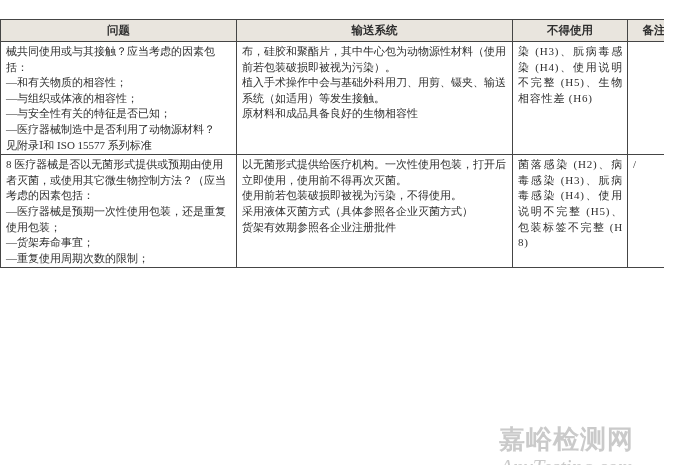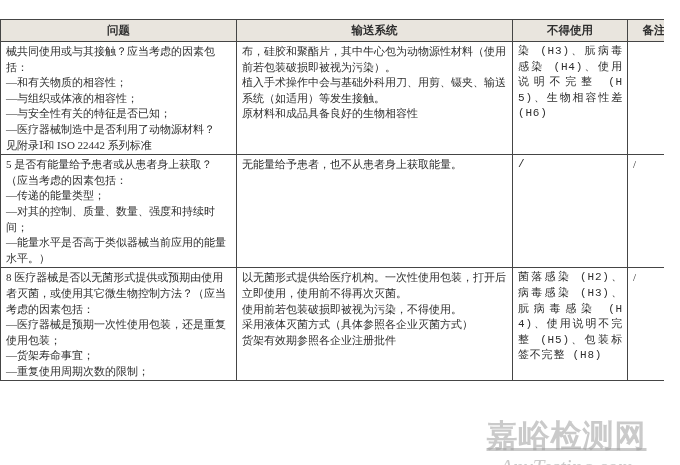--- a/index.html
+++ b/index.html
@@ -38,38 +38,36 @@
   tr.row-0     { height:95px; }
   tr.row-1     { height:87px; }
   tr.row-2     { height:83px; }
   tr.row-3     { height:70px; }
   tr.row-4     { height:108px; }
   td.cell-question, td.cell-determination { white-space:pre-line; }
   td.cell-hazards {
     white-space:pre-line;
     text-align:justify;
     letter-spacing:0.8px;
-    font-family:Liberation Mono, monospace;
   }
   .watermark {
     position:absolute;
     right:0px;
     bottom:4px;
     width:195px;
     text-align:center;
     pointer-events:none;
     z-index:5;
   }
   .watermark .wm-cn {
     display:block;
-    font-size:31px;
+    font-size:26px;
     font-weight:bold;
     letter-spacing:1px;
     color:rgba(158,158,158,0.55);
-    text-decoration:underline;
   }
   .watermark .wm-en {
     display:block;
     font-size:21px;
     font-style:italic;
     color:rgba(158,158,158,0.55);
     margin-top:-2px;
   }
 </style>
 </head>
@@ -90,37 +88,28 @@
       <th>不得使用</th>
       <th>备注</th>
     </tr>
 
     <tr class="row-0">
       <td class="cell-question">械共同使用或与其接触？应当考虑的因素包括：
 —和有关物质的相容性；
 —与组织或体液的相容性；
 —与安全性有关的特征是否已知；
 —医疗器械制造中是否利用了动物源材料？
-见附录Ⅰ和 ISO 22442 系列标准</td>
+见附录Ⅰ和 ISO 15577 系列标准</td>
       <td class="cell-determination">布，硅胶和聚酯片，其中牛心包为动物源性材料（使用前若包装破损即被视为污染）。
 植入手术操作中会与基础外科用刀、用剪、镊夹、输送系统（如适用）等发生接触。
 原材料和成品具备良好的生物相容性</td>
       <td class="cell-hazards">染 (H3)、朊病毒感染 (H4)、使用说明不完整 (H5)、生物相容性差 (H6)</td>
       <td class="cell-remark"></td>
     </tr>
 
-    <tr class="row-1">
-      <td class="cell-question">5 是否有能量给予患者或从患者身上获取？（应当考虑的因素包括：
-—传递的能量类型；
-—对其的控制、质量、数量、强度和持续时间；
-—能量水平是否高于类似器械当前应用的能量水平。）</td>
-      <td class="cell-determination">无能量给予患者，也不从患者身上获取能量。</td>
-      <td class="cell-hazards">/</td>
-      <td class="cell-remark">/</td>
-    </tr>
 
 
 
     <tr class="row-4">
       <td class="cell-question">8 医疗器械是否以无菌形式提供或预期由使用者灭菌，或使用其它微生物控制方法？（应当考虑的因素包括：
 —医疗器械是预期一次性使用包装，还是重复使用包装；
 —货架寿命事宜；
 —重复使用周期次数的限制；</td>
       <td class="cell-determination">以无菌形式提供给医疗机构。一次性使用包装，打开后立即使用，使用前不得再次灭菌。
 使用前若包装破损即被视为污染，不得使用。

